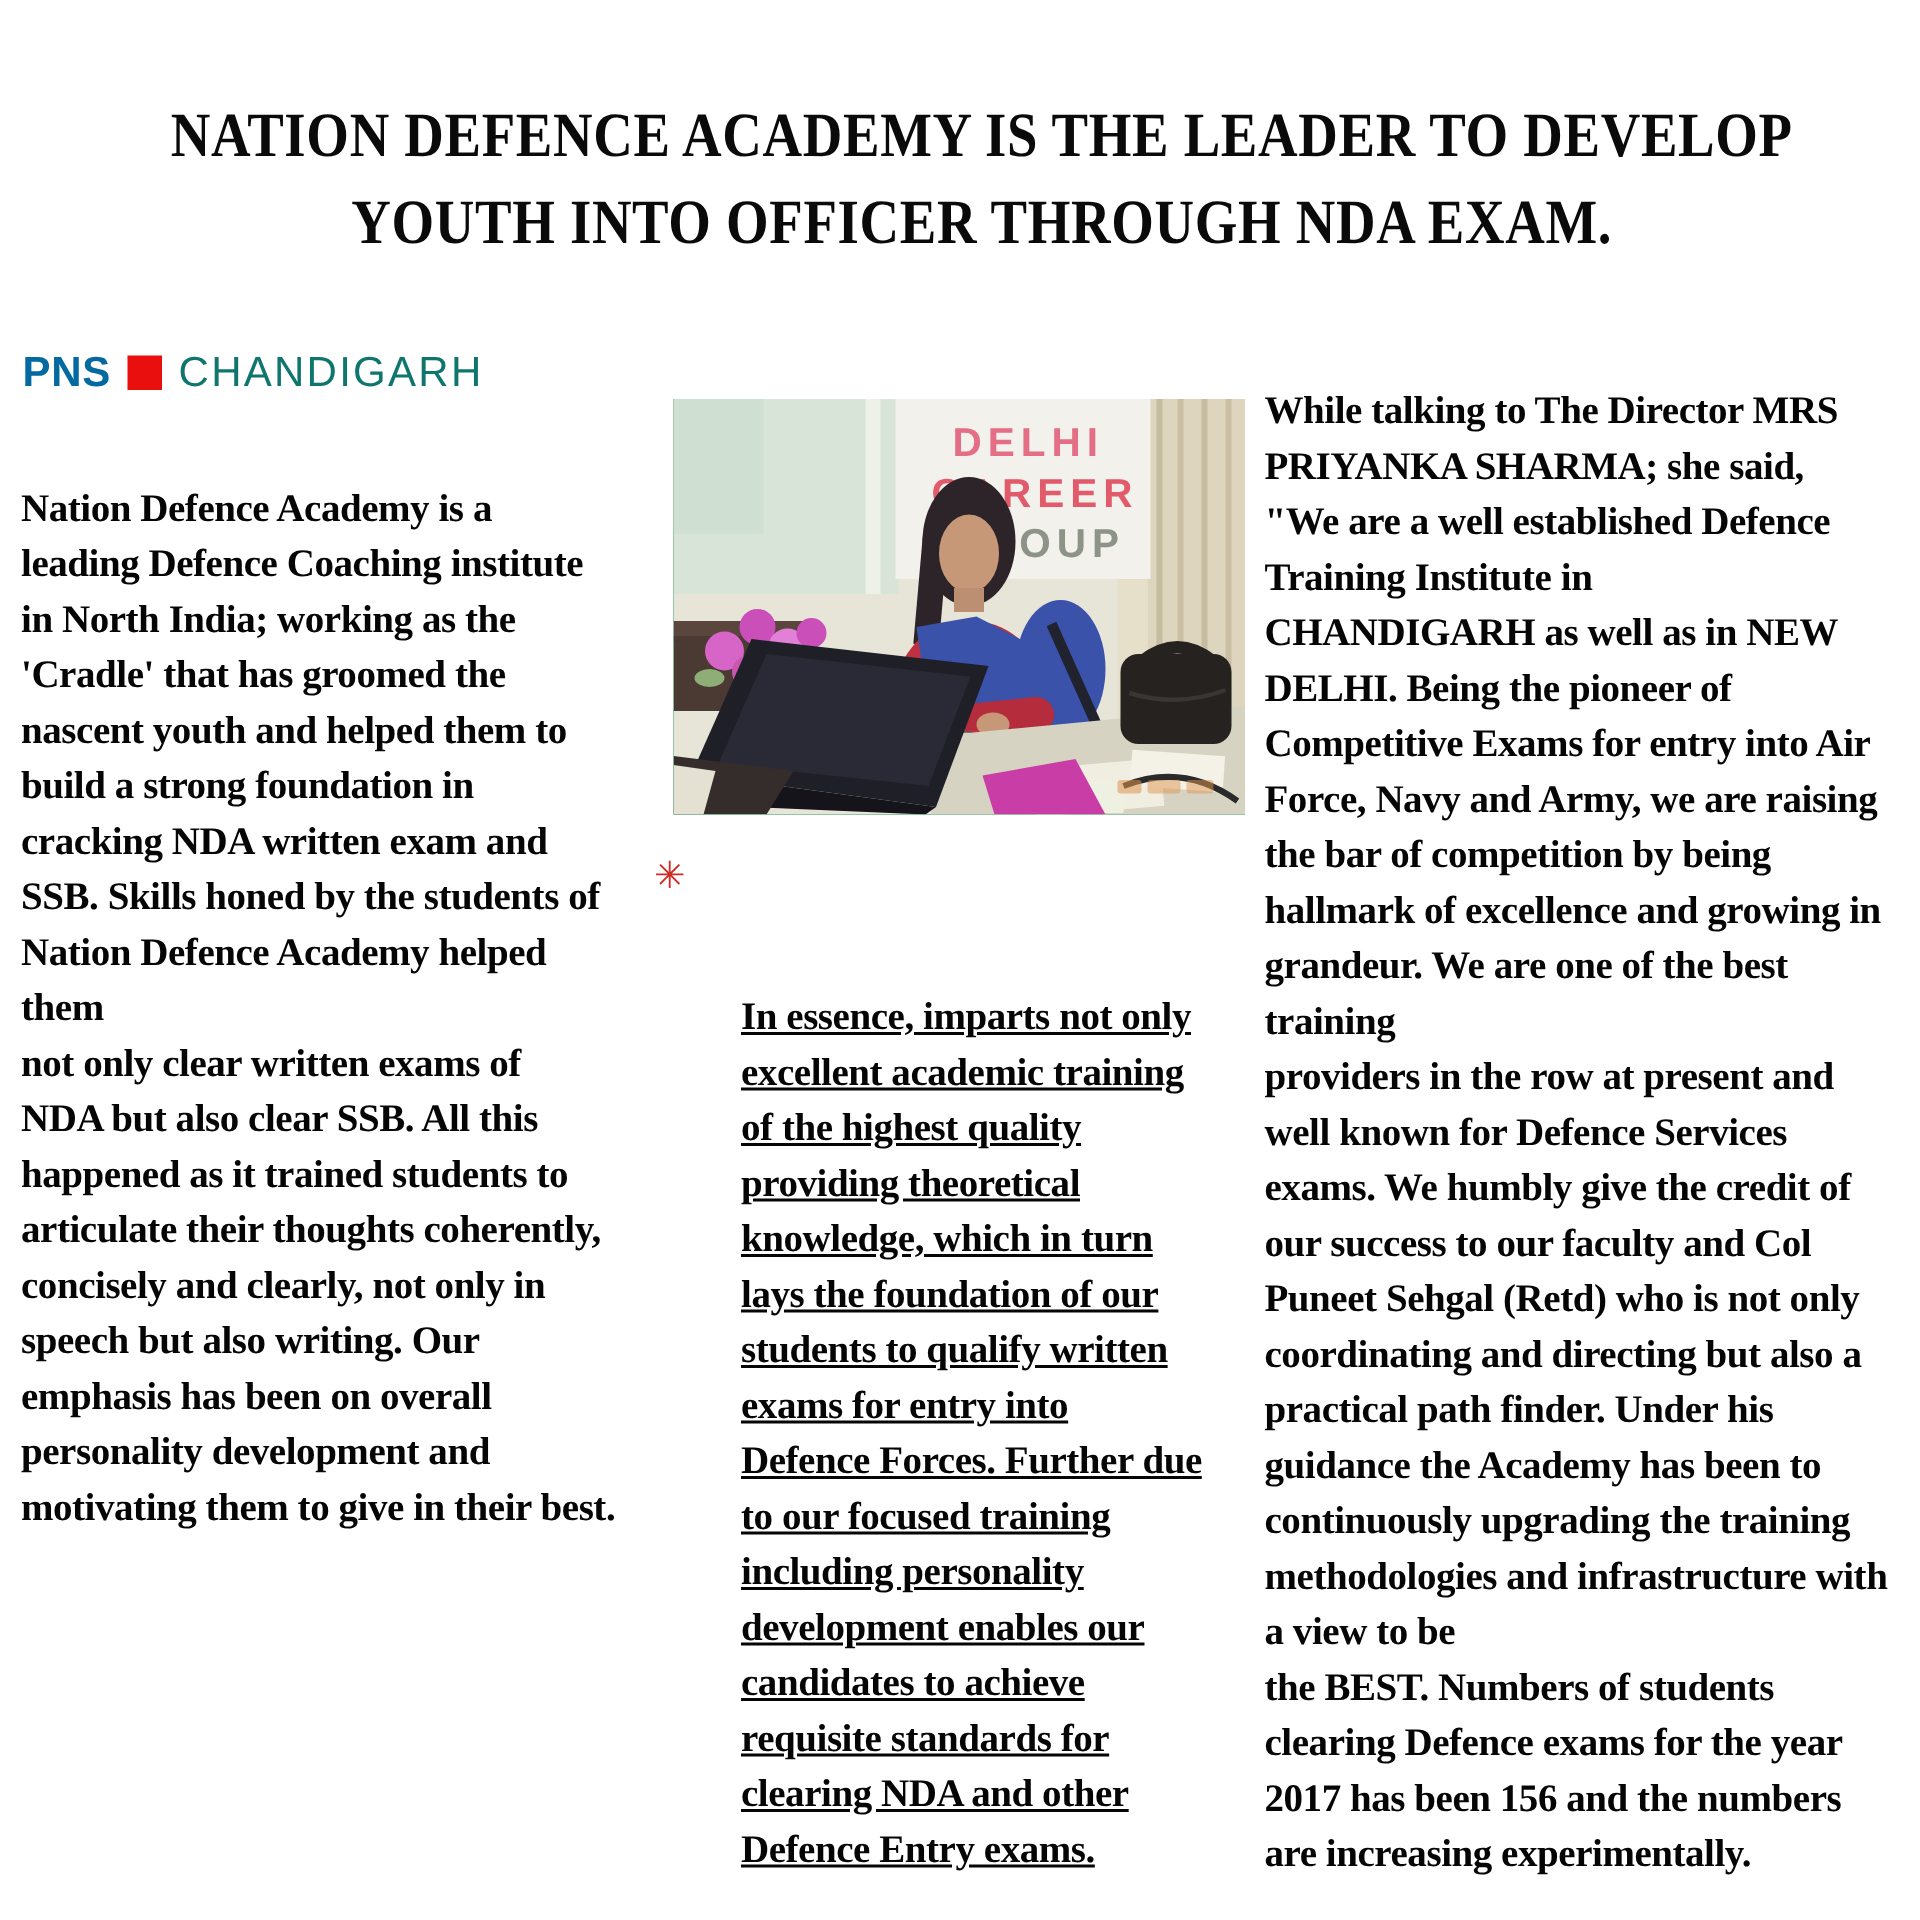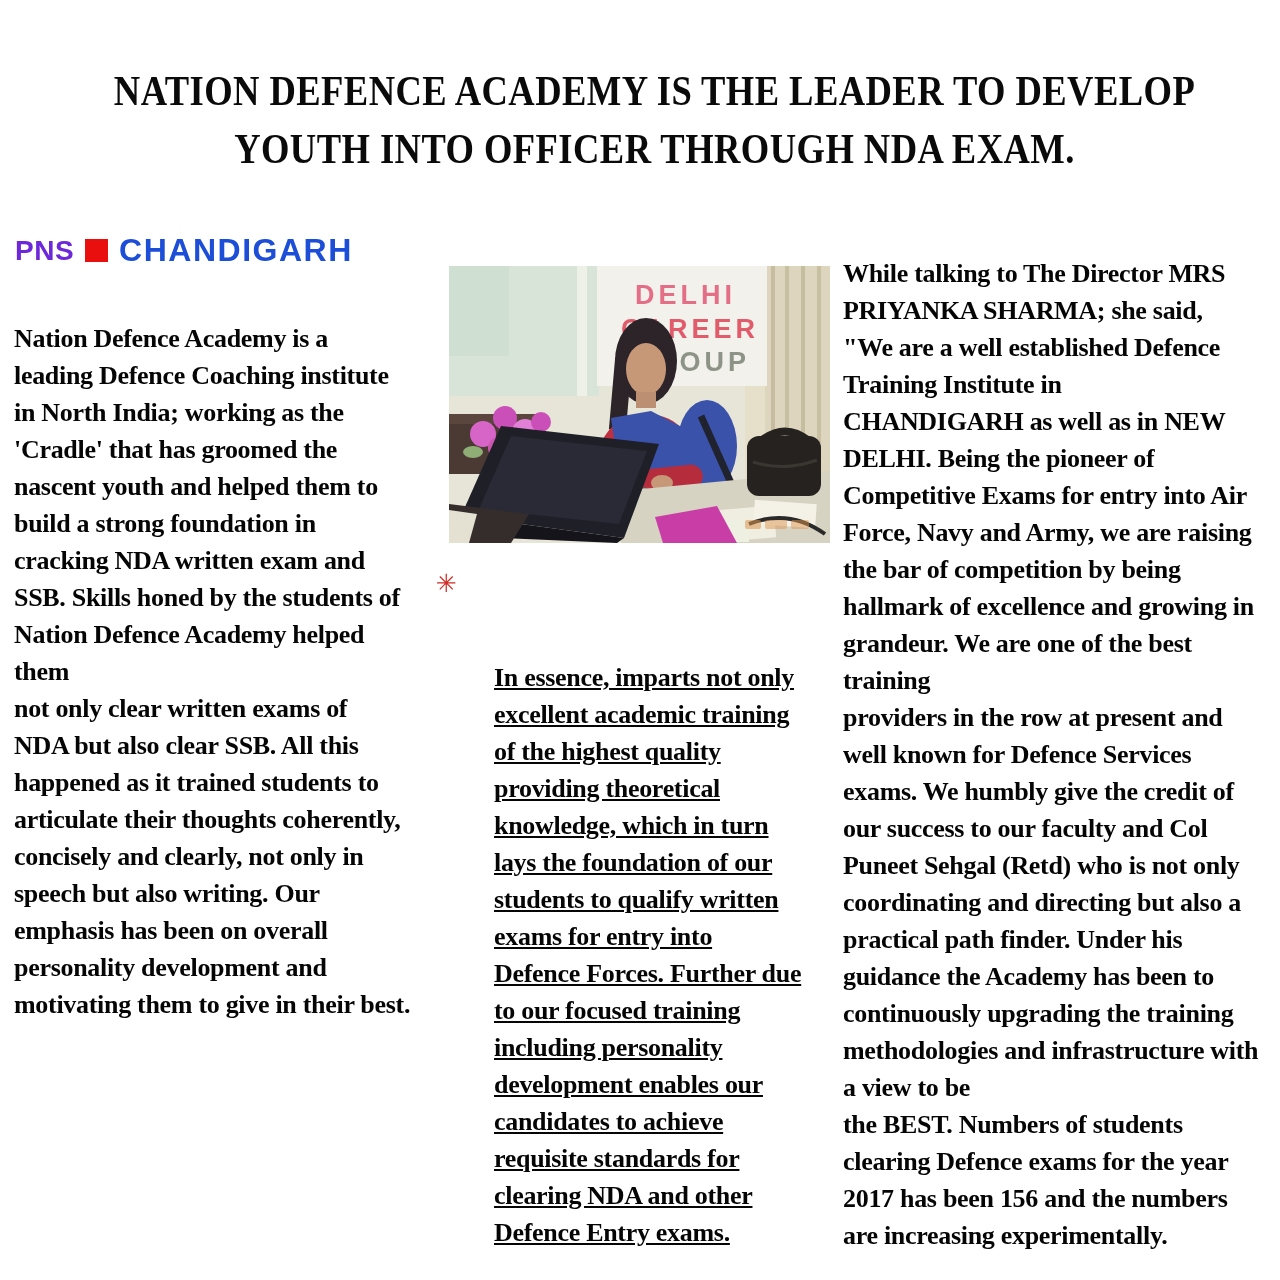--- a/index.html
+++ b/index.html
@@ -17,23 +17,23 @@
     font-size:42px; line-height:58px; color:#0a0a0a;
     transform:scaleX(0.87); transform-origin:50% 50%;
     letter-spacing:0.5px;
   }
   
   .byline {
     position:absolute; left:15px; top:232px;
     display:flex; align-items:center; gap:11px;
     font-family:"Liberation Sans", sans-serif;
   }
-  .byline .agency { font-weight:700; font-size:28px; color:#6d28d9; letter-spacing:0.5px; }
+  .byline .agency { font-weight:700; font-size:28px; color:#0369a1; letter-spacing:0.5px; }
   .byline .red-square { width:23px; height:23px; background:#e90f0f; }
-  .byline .location { font-weight:700; font-size:32px; color:#1d4ed8; letter-spacing:1.5px; }
+  .byline .location { font-weight:400; font-size:28px; color:#0f766e; letter-spacing:1.5px; }
   
   .col {
     position:absolute;
     font-family:"Liberation Serif", serif; font-weight:700;
     font-size:26px; line-height:37px; letter-spacing:-0.3px;
     white-space:pre-line; color:#050505;
   }
   .col-left  { left:14px;  top:283px; width:452px; }
   .col-left .para + .para { margin-top:17px; }
   .col-mid-body { left:494px; top:659px; width:340px;text-decoration:underline; }

